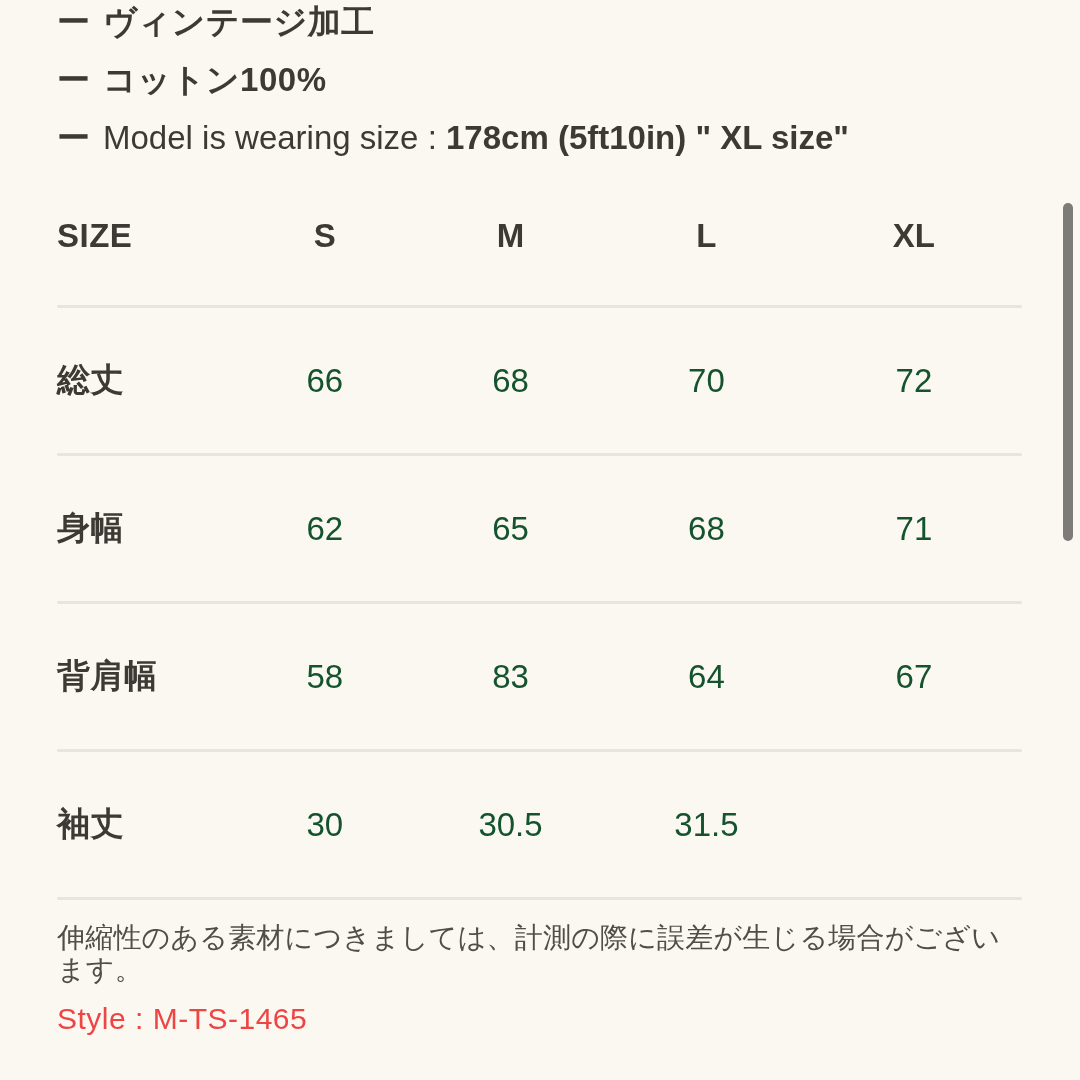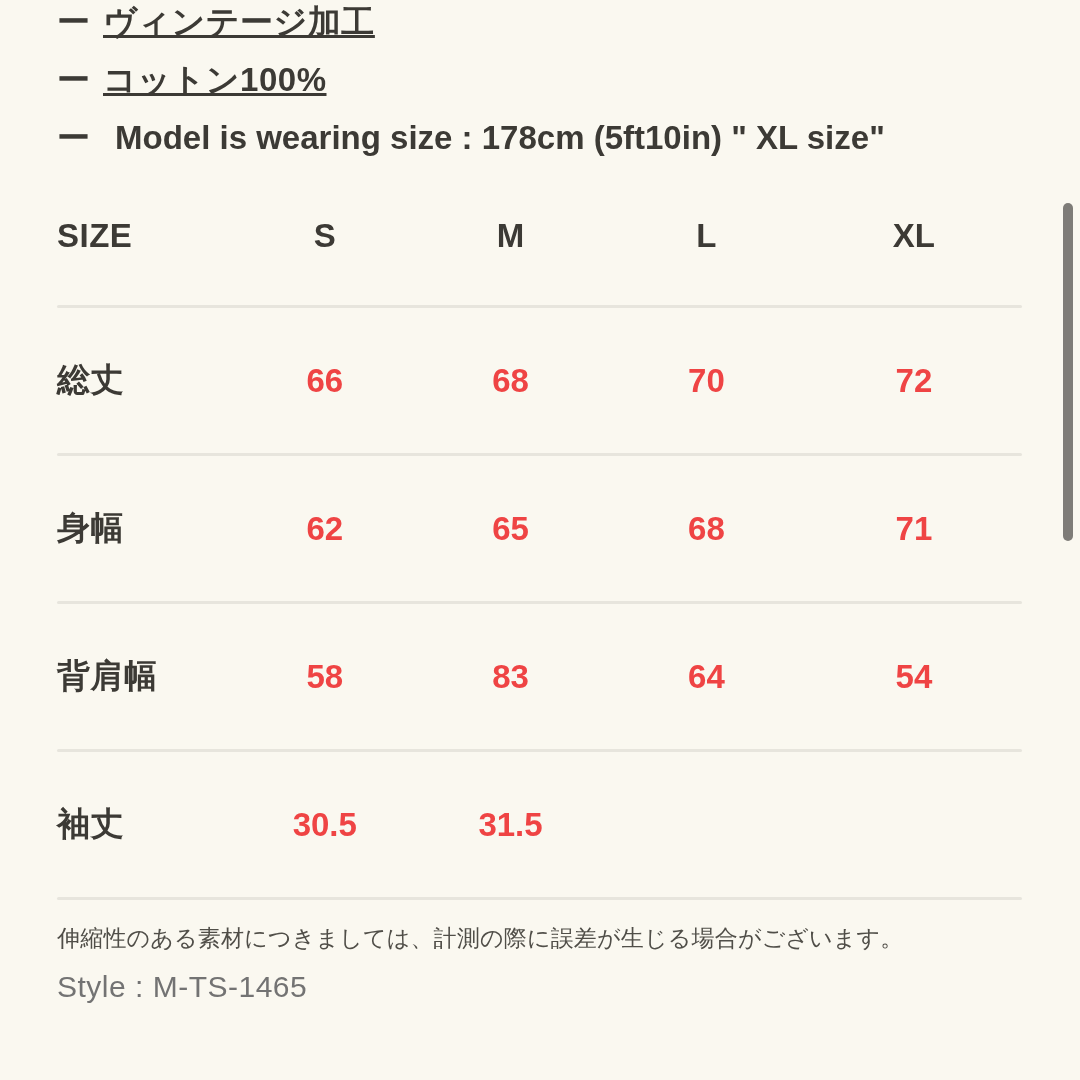--- a/index.html
+++ b/index.html
@@ -23,53 +23,53 @@
   .bullets li {
     height: 58px;
     line-height: 58px;
     font-size: 33px;
     white-space: nowrap;
   }
   .dash {
     font-weight: 700;
     margin-right: 13px;
   }
-  .jp-bold { font-weight: 700; letter-spacing: 0.5px; text-decoration: underline; }
-  .en-regular { font-weight: 700; margin-left: 12px; }
+  .jp-bold { font-weight: 700; letter-spacing: 0.5px; }
+  .en-regular { font-weight: 400; }
   .en-bold { font-weight: 700; }
   
   .size-table { margin-top: 0; }
   .trow {
     display: grid;
     grid-template-columns: 18.5% 18.5% 20% 20.6% 22.4%;
     align-items: center;
   }
   .trow.header { height: 138px; }
   .trow.body { height: 145px; }
   .cell { font-size: 33px; text-align: center; }
   .cell.label-cell { text-align: left; font-weight: 700; letter-spacing: 0.5px; }
   .trow.header .cell { font-weight: 700; }
-  .trow.body .cell.value { font-weight: 700; color: #ef4444; }
+  .trow.body .cell.value { font-weight: 400; color: #14532d; }
   .divider {
     height: 3px;
     background: #E7E5DD;
     border-radius: 2px;
   }
   
   .disclaimer {
     margin-top: 22px;
-    font-size: 23px;
+    font-size: 28px;
     line-height: 32px;
     color: #504E48;
     letter-spacing: 0.2px;
   }
   .style-number {
     margin-top: 16px;
     font-size: 30px;
-    color: #737373;
+    color: #ef4444;
     letter-spacing: 0.5px;
   }
   
   .scrollbar-thumb {
     position: absolute;
     right: 7px;
     top: 210px;
     width: 10px;
     height: 338px;
     border-radius: 5px;
@@ -123,27 +123,28 @@
       <div class="cell value">71</div>
     </div>
 
     <div class="divider"></div>
 
     <div class="trow body">
       <div class="cell label-cell">背肩幅</div>
       <div class="cell value">58</div>
       <div class="cell value">83</div>
       <div class="cell value">64</div>
-      <div class="cell value">54</div>
+      <div class="cell value">67</div>
     </div>
 
     <div class="divider"></div>
 
     <div class="trow body">
       <div class="cell label-cell">袖丈</div>
+      <div class="cell value">30</div>
       <div class="cell value">30.5</div>
       <div class="cell value">31.5</div>
     </div>
 
     <div class="divider"></div>
 
   </div>
 
   <p class="disclaimer">伸縮性のある素材につきましては、計測の際に誤差が生じる場合がございます。</p>
   <p class="style-number">Style : M-TS-1465</p>

